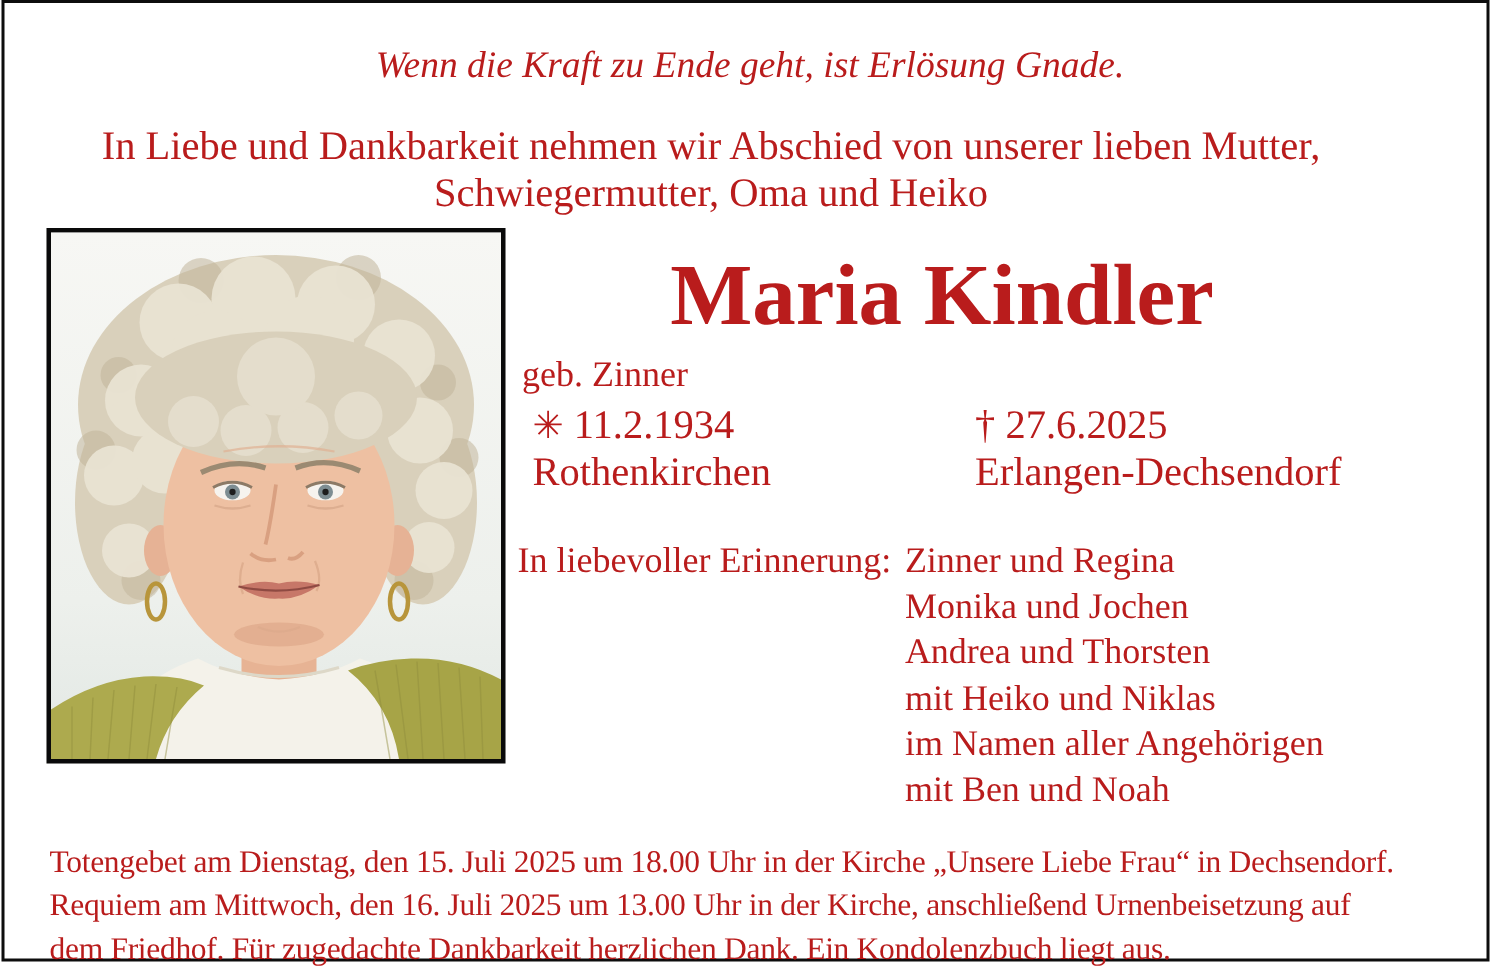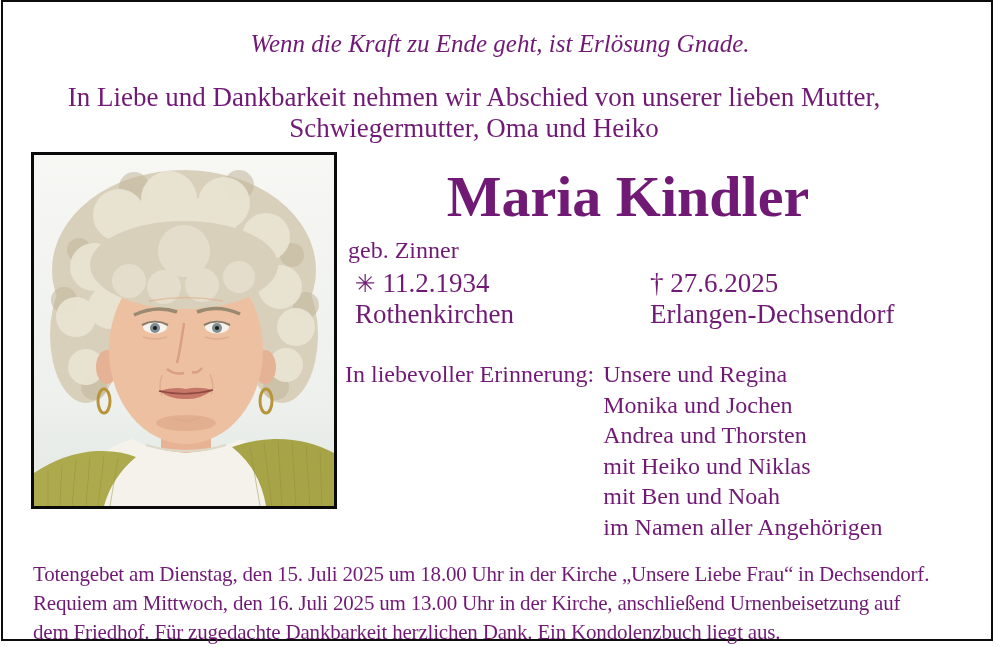--- a/index.html
+++ b/index.html
@@ -1,21 +1,21 @@
 <!DOCTYPE html>
 <html><head>
 <meta charset="utf-8">
 <style>
   html,body{margin:0;padding:0;background:#ffffff;}
   .page{
     position:relative;
     width:1000px;height:647px;
     background:#ffffff;
     font-family:"Liberation Serif","DejaVu Serif",serif;
-    color:#701a75;
+    color:#b91c1c;
     overflow:hidden;
   }
   .page-border{
     position:absolute;left:1px;top:0px;
     width:988px;height:637px;
     border:2px solid #0d0d0d;
     pointer-events:none;
   }
   .quote{
     position:absolute;left:0;top:30px;width:1000px;
@@ -196,26 +196,26 @@
   </div>
 
   <div class="vitals vitals-death">
     <div><span>†</span> <span>27.6.2025</span></div>
     <div>Erlangen-Dechsendorf</div>
   </div>
 
   <div class="remembrance">
     <div class="rem-label">In liebevoller Erinnerung:</div>
     <div class="mourners">
-      <div>Unsere und Regina</div>
+      <div>Zinner und Regina</div>
       <div>Monika und Jochen</div>
       <div>Andrea und Thorsten</div>
       <div>mit Heiko und Niklas</div>
+      <div>im Namen aller Angehörigen</div>
       <div>mit Ben und Noah</div>
-      <div>im Namen aller Angehörigen</div>
     </div>
   </div>
 
   <div class="service">
     <div>Totengebet am Dienstag, den 15. Juli 2025 um 18.00 Uhr in der Kirche „Unsere Liebe Frau“ in Dechsendorf.</div>
     <div>Requiem am Mittwoch, den 16. Juli 2025 um 13.00 Uhr in der Kirche, anschließend Urnenbeisetzung auf</div>
     <div>dem Friedhof. Für zugedachte Dankbarkeit herzlichen Dank. Ein Kondolenzbuch liegt aus.</div>
   </div>
 </div>
 

